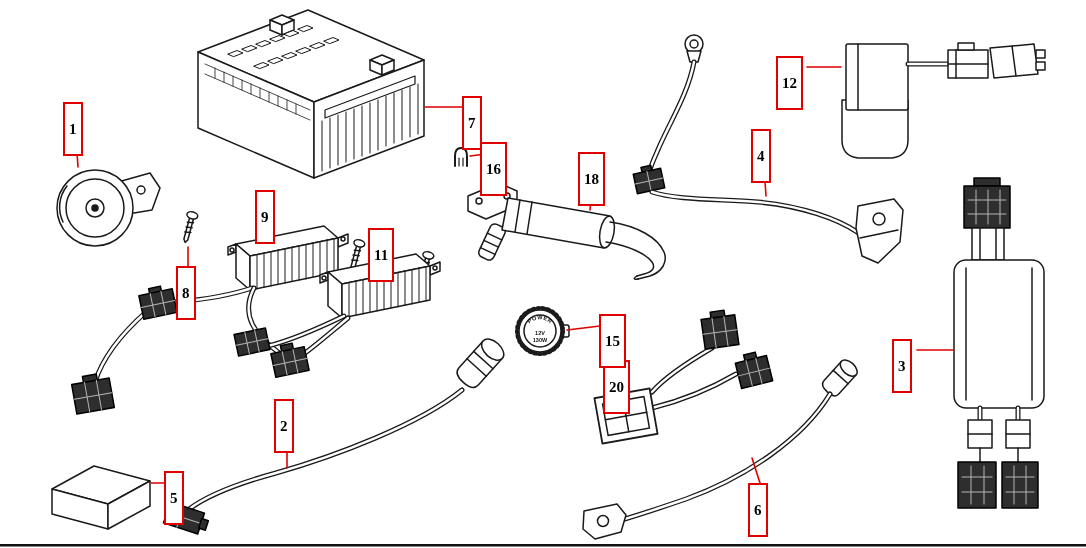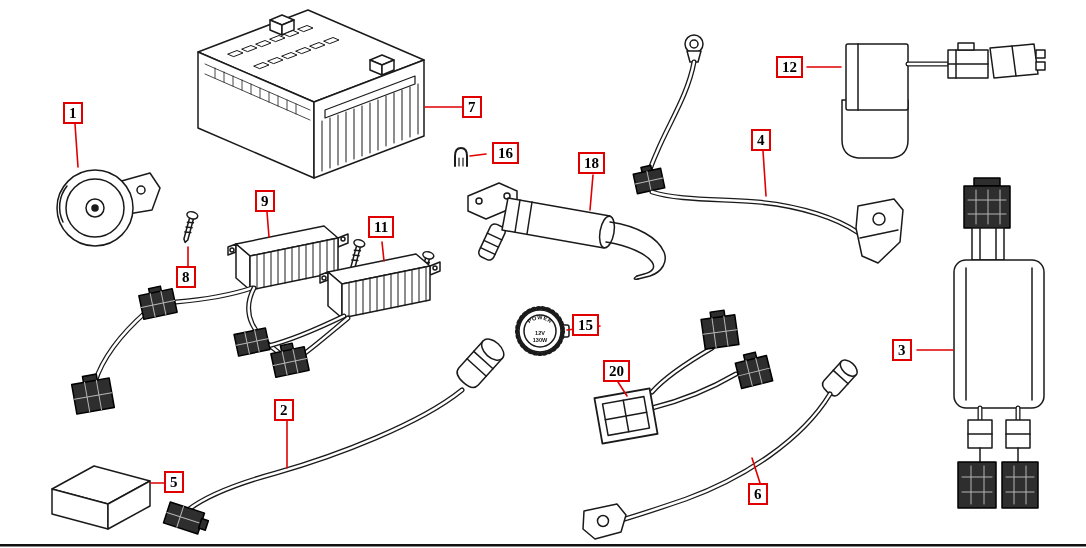--- a/index.html
+++ b/index.html
@@ -3,21 +3,21 @@
 <meta charset="utf-8">
 <style>
   *{margin:0;padding:0;box-sizing:border-box}
   html,body{width:1086px;height:548px;background:#fff;font-family:"Liberation Sans",sans-serif}
   .stage{position:relative;width:1086px;height:548px;background:#fff;overflow:hidden}
   .stage > svg{position:absolute;left:0;top:0}
   .callout{
     position:absolute;z-index:5;display:inline-block;text-align:center;
     border:2px solid #e00000;background:#fff;color:#000;
     font-family:"Liberation Serif",serif;font-weight:bold;
-    font-size:15px;line-height:18px;padding:0 4px;min-width:12px;
+    font-size:15px;line-height:18px;padding:16px 4px;min-width:12px;
   }
   .tube-o{fill:none;stroke:#1a1a1a;stroke-width:5;stroke-linecap:round}
   .tube-i{fill:none;stroke:#ffffff;stroke-width:2.4;stroke-linecap:round}
   .grid{stroke:#b5b5b5;stroke-width:1}
   .fin{stroke:#1a1a1a;stroke-width:1}
   .leader{stroke:#e00000;stroke-width:1.6}
 </style>
 </head>
 <body>
 
@@ -398,19 +398,19 @@
   <div class="callout" style="left:63px;top:102px">1</div>
   <div class="callout" style="left:274px;top:399px">2</div>
   <div class="callout" style="left:892px;top:339px">3</div>
   <div class="callout" style="left:751px;top:129px">4</div>
   <div class="callout" style="left:164px;top:471px">5</div>
   <div class="callout" style="left:748px;top:483px">6</div>
   <div class="callout" style="left:462px;top:96px">7</div>
   <div class="callout" style="left:176px;top:266px">8</div>
   <div class="callout" style="left:255px;top:190px">9</div>
   <div class="callout" style="left:578px;top:152px">18</div>
-  <div class="callout" style="left:368px;top:216px">11</div>
+  <div class="callout" style="left:368px;top:228px">11</div>
   <div class="callout" style="left:776px;top:56px">12</div>
   <div class="callout" style="left:603px;top:360px">20</div>
-  <div class="callout" style="left:572px;top:314px">15</div>
-  <div class="callout" style="left:492px;top:142px">16</div>
+  <div class="callout" style="left:599px;top:314px">15</div>
+  <div class="callout" style="left:480px;top:142px">16</div>
 
 </div>
 
 </body></html>

